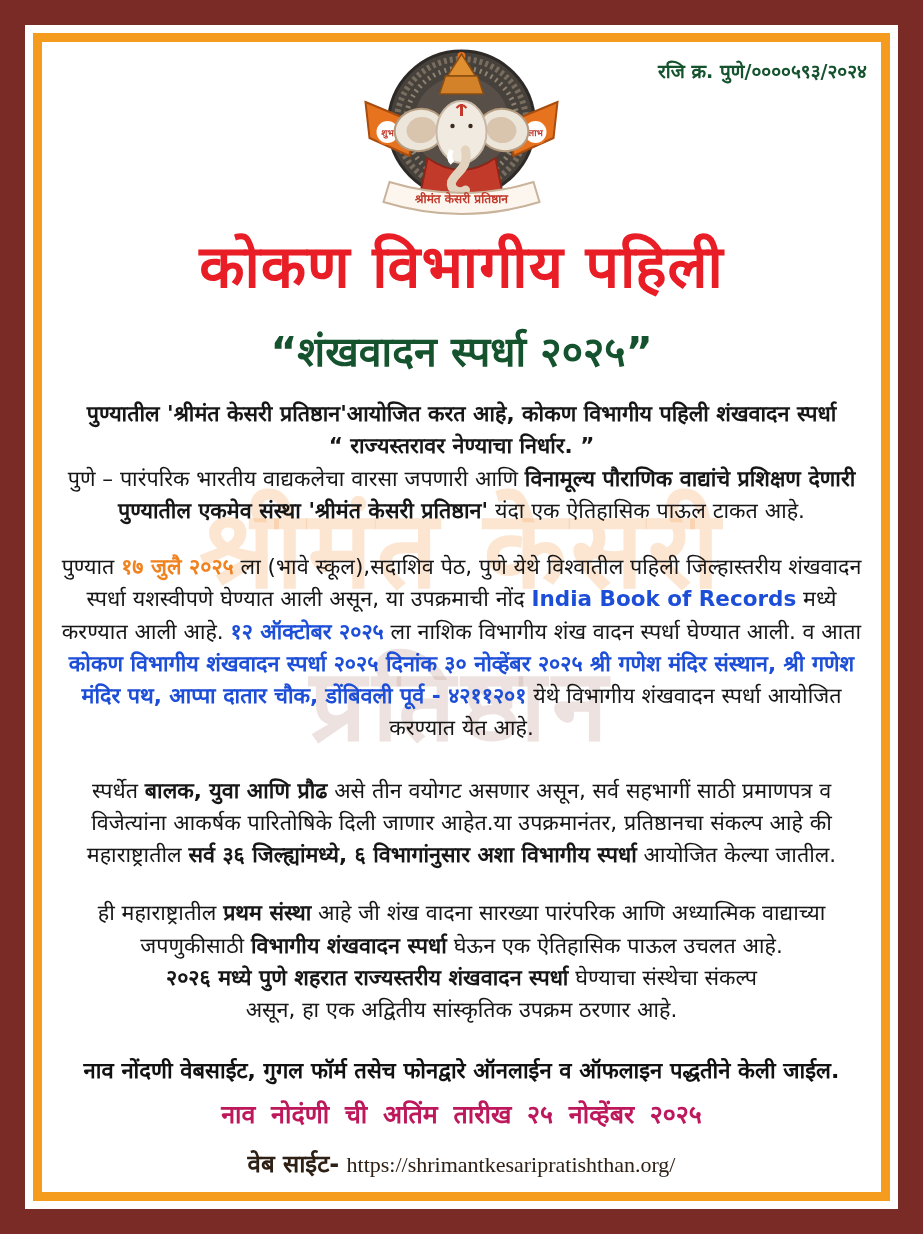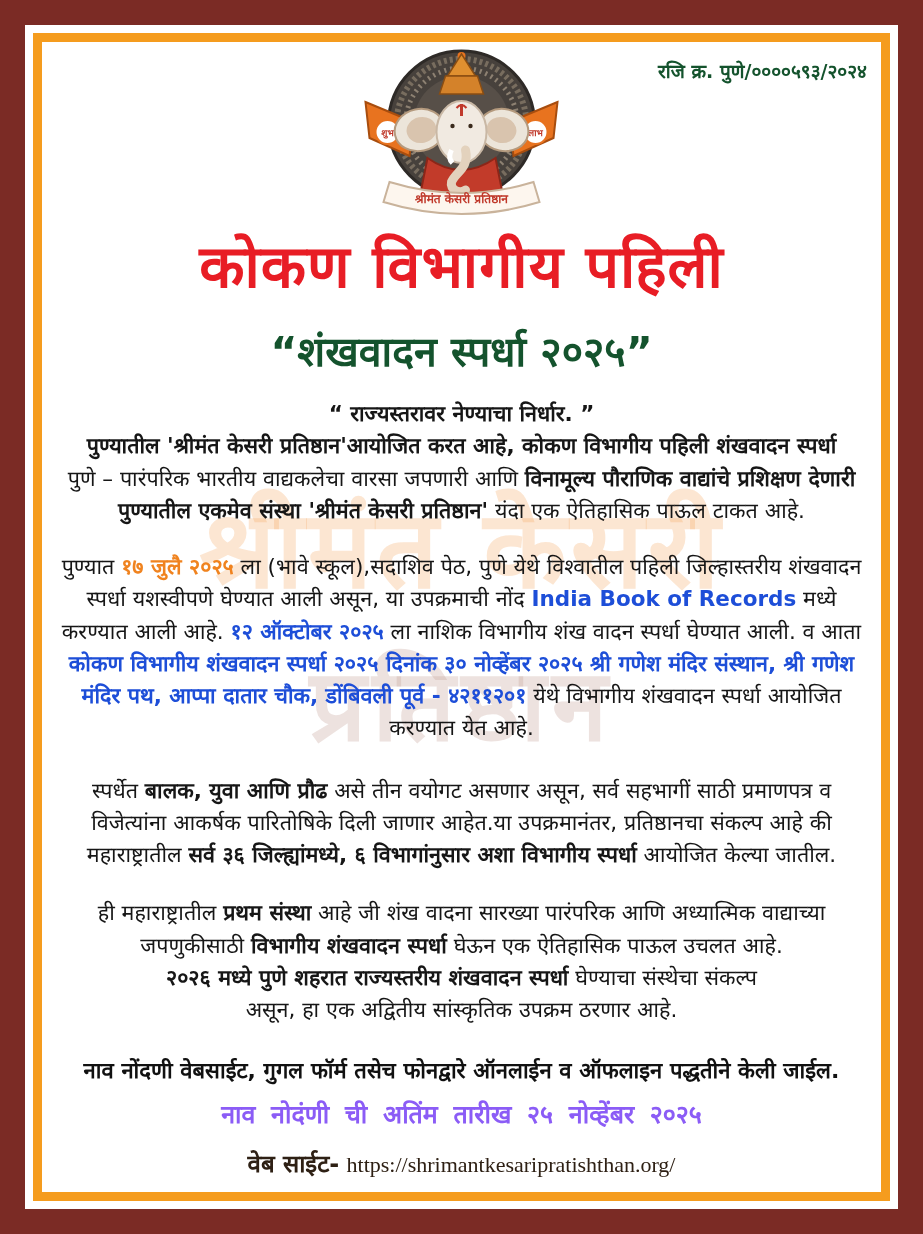--- a/index.html
+++ b/index.html
@@ -46,21 +46,21 @@
   p.intro { margin-top:20px; }
   p.history { margin-top:24px; }
   p.categories { margin-top:30px; font-weight:bold; }
   p.categories .plain { font-weight:normal; }
   p.vision { margin-top:26px; }
   .b { font-weight:bold; }
   .red { color:#1d4ed8; font-weight:bold; }
   .org { color:#F0831F; font-weight:bold; }
   .block { display:block; }
   .method { font-size:22px; font-weight:bold; color:#111; margin-top:28px; position:relative; z-index:1; }
-  .deadline { font-size:25px; font-weight:bold; color:#8b5cf6; word-spacing:7px; margin-top:12px; position:relative; z-index:1; }
+  .deadline { font-size:25px; font-weight:bold; color:#be185d; word-spacing:7px; margin-top:12px; position:relative; z-index:1; }
   .weblink { font-size:23px; margin-top:16px; color:#2e2014; position:relative; z-index:1; }
   .weblink .lbl { font-weight:bold; font-size:24px; }
   .weblink a { color:#2e2014; text-decoration:none; font-family:"Liberation Serif", serif; font-size:22px;text-align:center; }
   .whats { font-size:22px; font-weight:bold; color:#40301f; margin-top:12px; position:relative; z-index:1; }
 </style>
 </head>
 <body>
 
 <div class="poster">
   <div class="sheet">
@@ -112,22 +112,22 @@
 
           <path d="M28,136 Q100,158 172,136 L178,156 Q100,180 22,156 Z" fill="#fdf6ee" stroke="#c9b39b" stroke-width="2"></path>
           <text x="100" y="157" font-size="12" text-anchor="middle" fill="#C0392B" font-weight="bold">श्रीमंत केसरी प्रतिष्ठान</text>
         </svg>
       </div>
 
       <h1 class="title">कोकण विभागीय पहिली</h1>
       <h2 class="subtitle">“शंखवादन स्पर्धा २०२५”</h2>
 
       <p class="para intro">
+        <span class="block b">पुण्यातील 'श्रीमंत केसरी प्रतिष्ठान'आयोजित करत आहे, कोकण विभागीय पहिली शंखवादन स्पर्धा</span>
         <span class="block b">“ राज्यस्तरावर नेण्याचा निर्धार. ”</span>
-        <span class="block b">पुण्यातील 'श्रीमंत केसरी प्रतिष्ठान'आयोजित करत आहे, कोकण विभागीय पहिली शंखवादन स्पर्धा</span>
         <span>पुणे – पारंपरिक भारतीय वाद्यकलेचा वारसा जपणारी आणि </span><span class="b">विनामूल्य पौराणिक वाद्यांचे प्रशिक्षण देणारी पुण्यातील एकमेव संस्था 'श्रीमंत केसरी प्रतिष्ठान'</span><span> यंदा एक ऐतिहासिक पाऊल टाकत आहे.</span>
       </p>
 
       <p class="para history">
         <span>पुण्यात </span><span class="org">१७ जुलै २०२५</span><span> ला (भावे स्कूल),सदाशिव पेठ, पुणे येथे विश्वातील पहिली जिल्हास्तरीय शंखवादन स्पर्धा यशस्वीपणे घेण्यात आली असून, या उपक्रमाची नोंद </span><span class="red">India Book of Records</span><span> मध्ये करण्यात आली आहे. </span><span class="red">१२ ऑक्टोबर २०२५</span><span> ला नाशिक विभागीय शंख वादन स्पर्धा घेण्यात आली. व आता </span><span class="red">कोकण विभागीय शंखवादन स्पर्धा २०२५ दिनांक ३० नोव्हेंबर २०२५ श्री गणेश मंदिर संस्थान, श्री गणेश मंदिर पथ, आप्पा दातार चौक, डोंबिवली पूर्व - ४२११२०१</span><span> येथे विभागीय शंखवादन स्पर्धा आयोजित करण्यात येत आहे.</span>
       </p>
 
       <p class="para categories">
         <span class="plain">स्पर्धेत </span><span class="b">बालक, युवा आणि प्रौढ</span><span class="plain"> असे तीन वयोगट असणार असून, सर्व सहभागीं साठी प्रमाणपत्र व विजेत्यांना आकर्षक पारितोषिके दिली जाणार आहेत.या उपक्रमानंतर, प्रतिष्ठानचा संकल्प आहे की महाराष्ट्रातील </span><span class="b">सर्व ३६ जिल्ह्यांमध्ये, ६ विभागांनुसार अशा विभागीय स्पर्धा</span><span class="plain"> आयोजित केल्या जातील.</span>
       </p>

